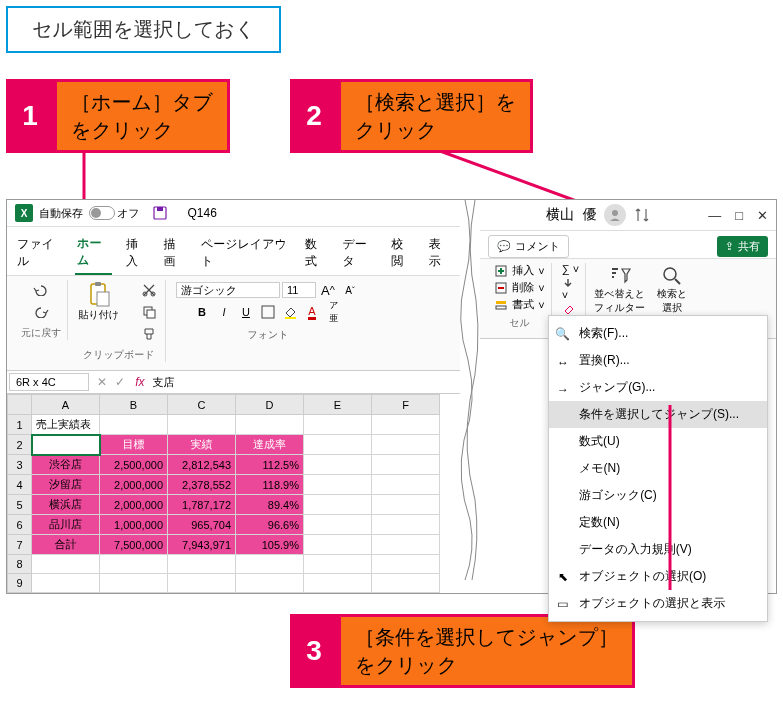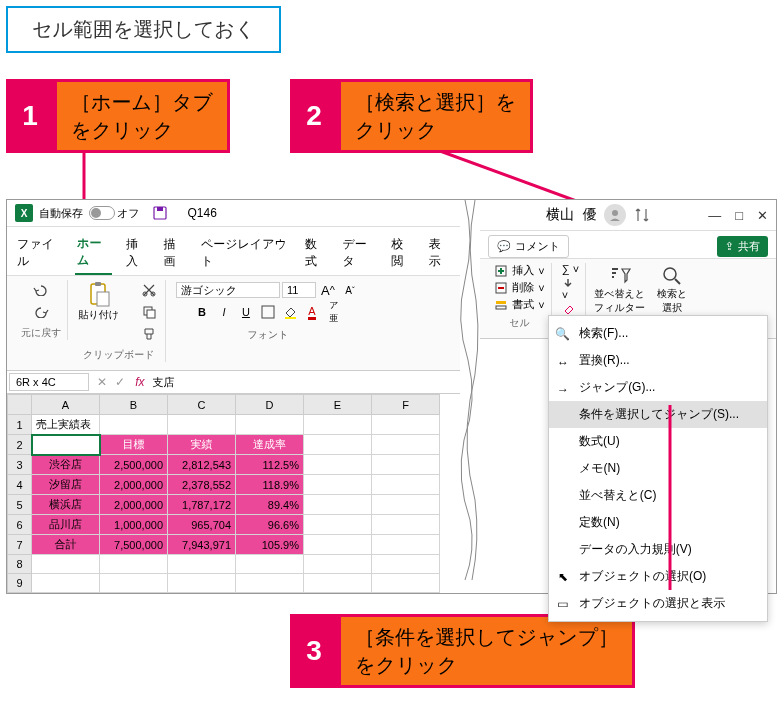--- a/index.html
+++ b/index.html
@@ -427,21 +427,21 @@
         <div class="menu-item highlighted">
             <span>条件を選択してジャンプ(S)...</span>
           </div>
         <div class="menu-item">
             <span>数式(U)</span>
           </div>
         <div class="menu-item">
             <span>メモ(N)</span>
           </div>
         <div class="menu-item">
-            <span>並べ替えと(C)</span>
+            <span>游ゴシック(C)</span>
           </div>
         <div class="menu-item">
             <span>定数(N)</span>
           </div>
         <div class="menu-item">
             <span>データの入力規則(V)</span>
           </div>
         <div class="menu-item">
             <span class="menu-icon">⬉</span>
             <span>オブジェクトの選択(O)</span>

